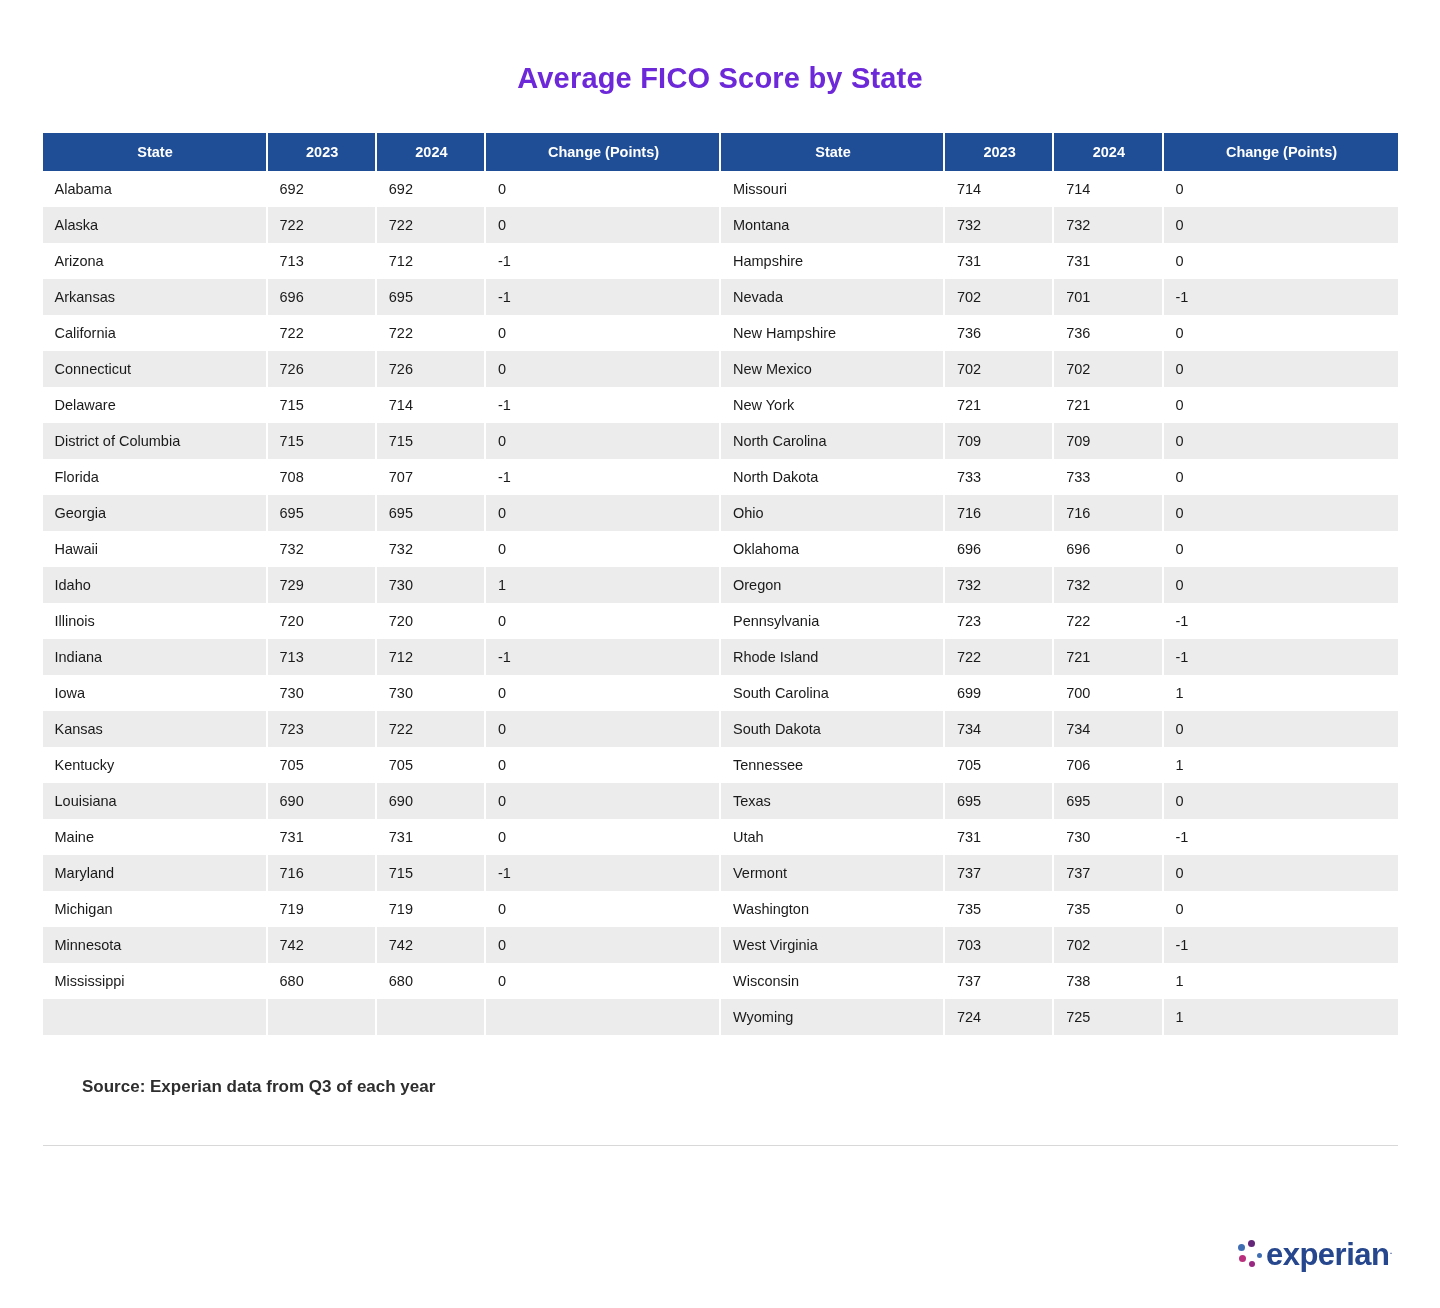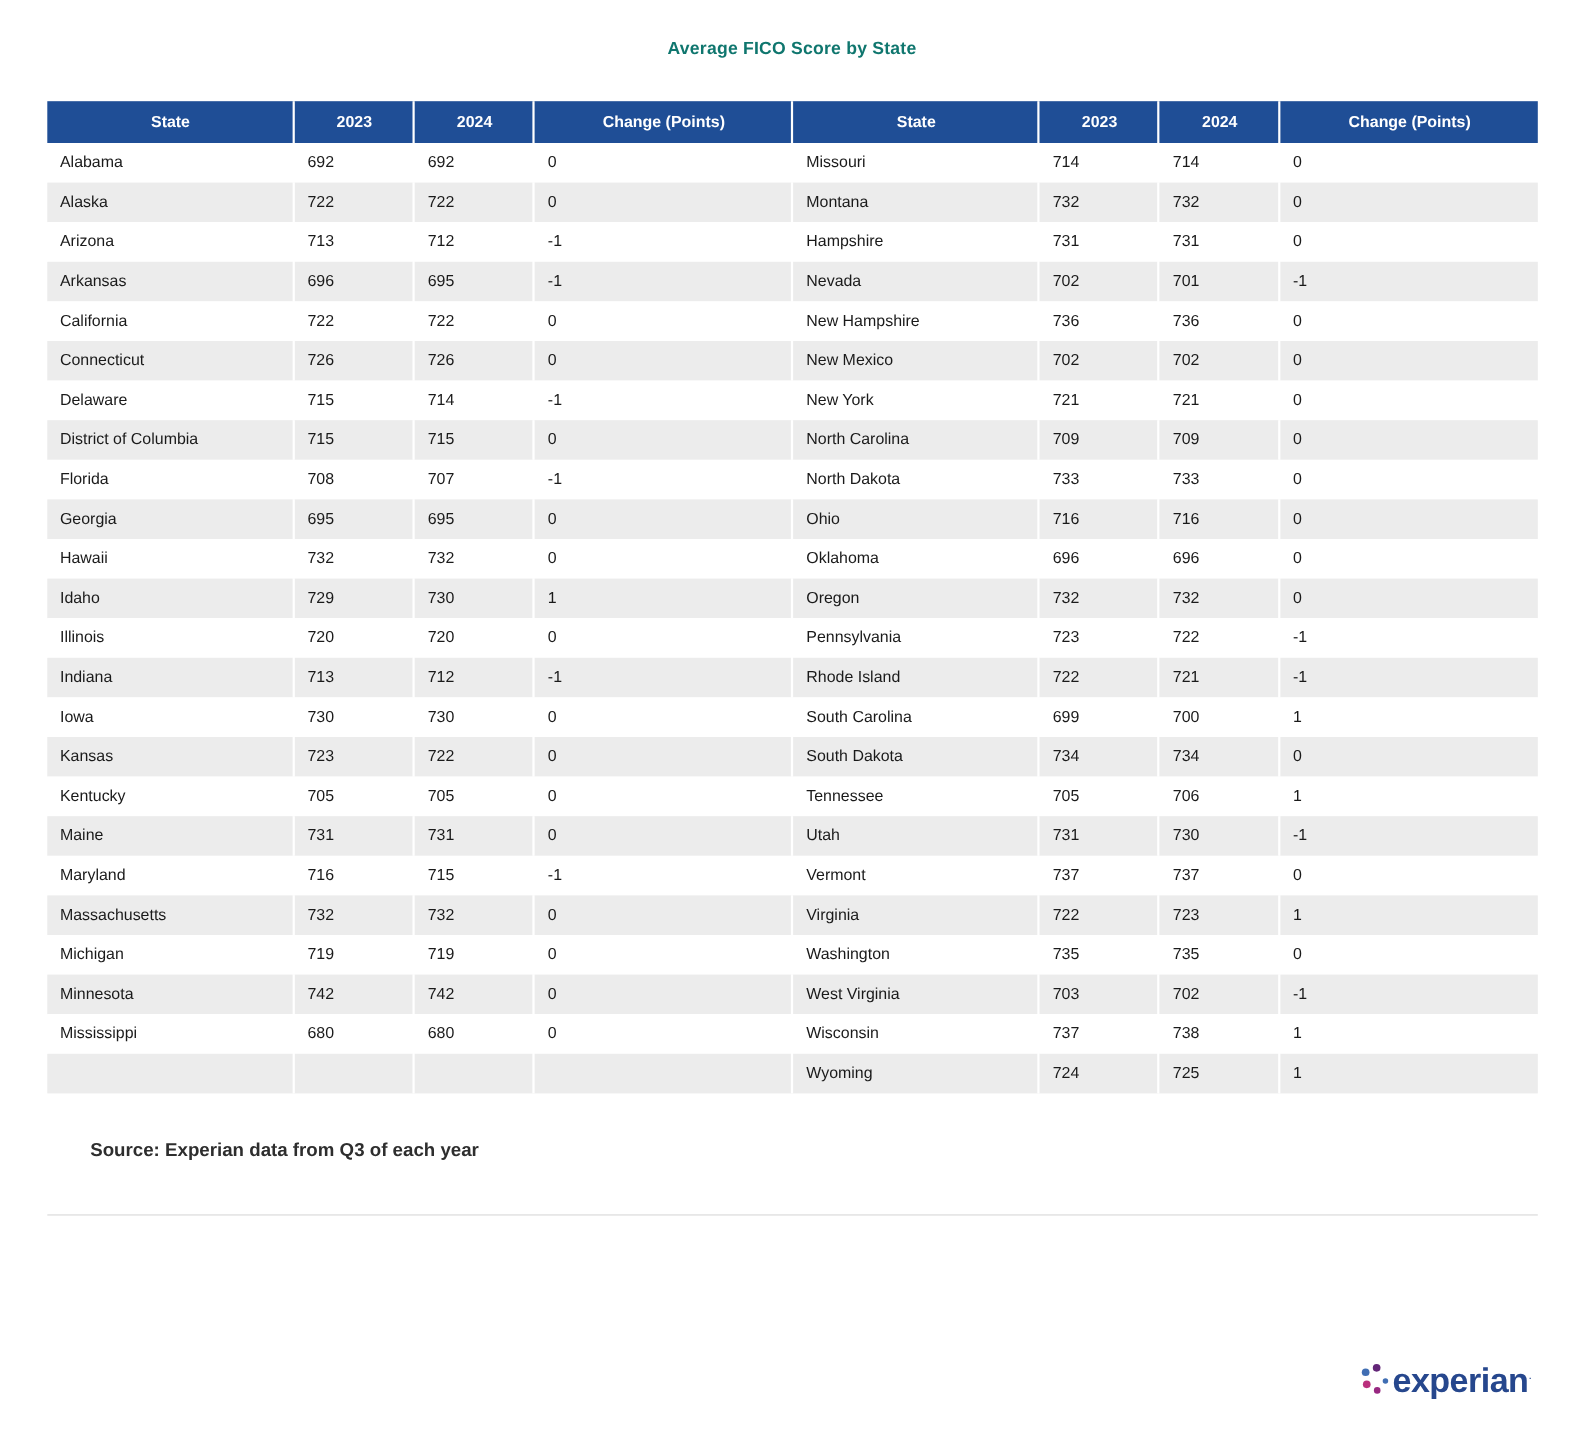--- a/index.html
+++ b/index.html
@@ -17,24 +17,24 @@
   }
   .page {
     width: 1440px;
     height: 1308px;
     box-sizing: border-box;
     padding: 0 40px;
     position: relative;
   }
   .title {
     text-align: center;
-    font-size: 16px;
+    font-size: 29px;
     font-weight: bold;
-    color: #0f766e;
-    padding-top: 36px;
+    color: #6d28d9;
+    padding-top: 62px;
     letter-spacing: 0.2px;
   }
   table.fico {
     width: 1355px;
     margin: 38px auto 0 auto;
     border-collapse: collapse;
     table-layout: fixed;
     font-size: 14.5px;
   }
   table.fico th {
@@ -305,48 +305,48 @@
           <td>Kentucky</td>
           <td>705</td>
           <td>705</td>
           <td>0</td>
           <td>Tennessee</td>
           <td>705</td>
           <td>706</td>
           <td>1</td>
         </tr>
         <tr>
+          <td>Louisiana</td>
+          <td>690</td>
+          <td>690</td>
+          <td>0</td>
+          <td>Texas</td>
+          <td>695</td>
+          <td>695</td>
+          <td>0</td>
+        </tr>
+        <tr>
           <td>Maine</td>
           <td>731</td>
           <td>731</td>
           <td>0</td>
           <td>Utah</td>
           <td>731</td>
           <td>730</td>
           <td>-1</td>
         </tr>
         <tr>
           <td>Maryland</td>
           <td>716</td>
           <td>715</td>
           <td>-1</td>
           <td>Vermont</td>
           <td>737</td>
           <td>737</td>
           <td>0</td>
-        </tr>
-        <tr>
-          <td>Massachusetts</td>
-          <td>732</td>
-          <td>732</td>
-          <td>0</td>
-          <td>Virginia</td>
-          <td>722</td>
-          <td>723</td>
-          <td>1</td>
         </tr>
         <tr>
           <td>Michigan</td>
           <td>719</td>
           <td>719</td>
           <td>0</td>
           <td>Washington</td>
           <td>735</td>
           <td>735</td>
           <td>0</td>

